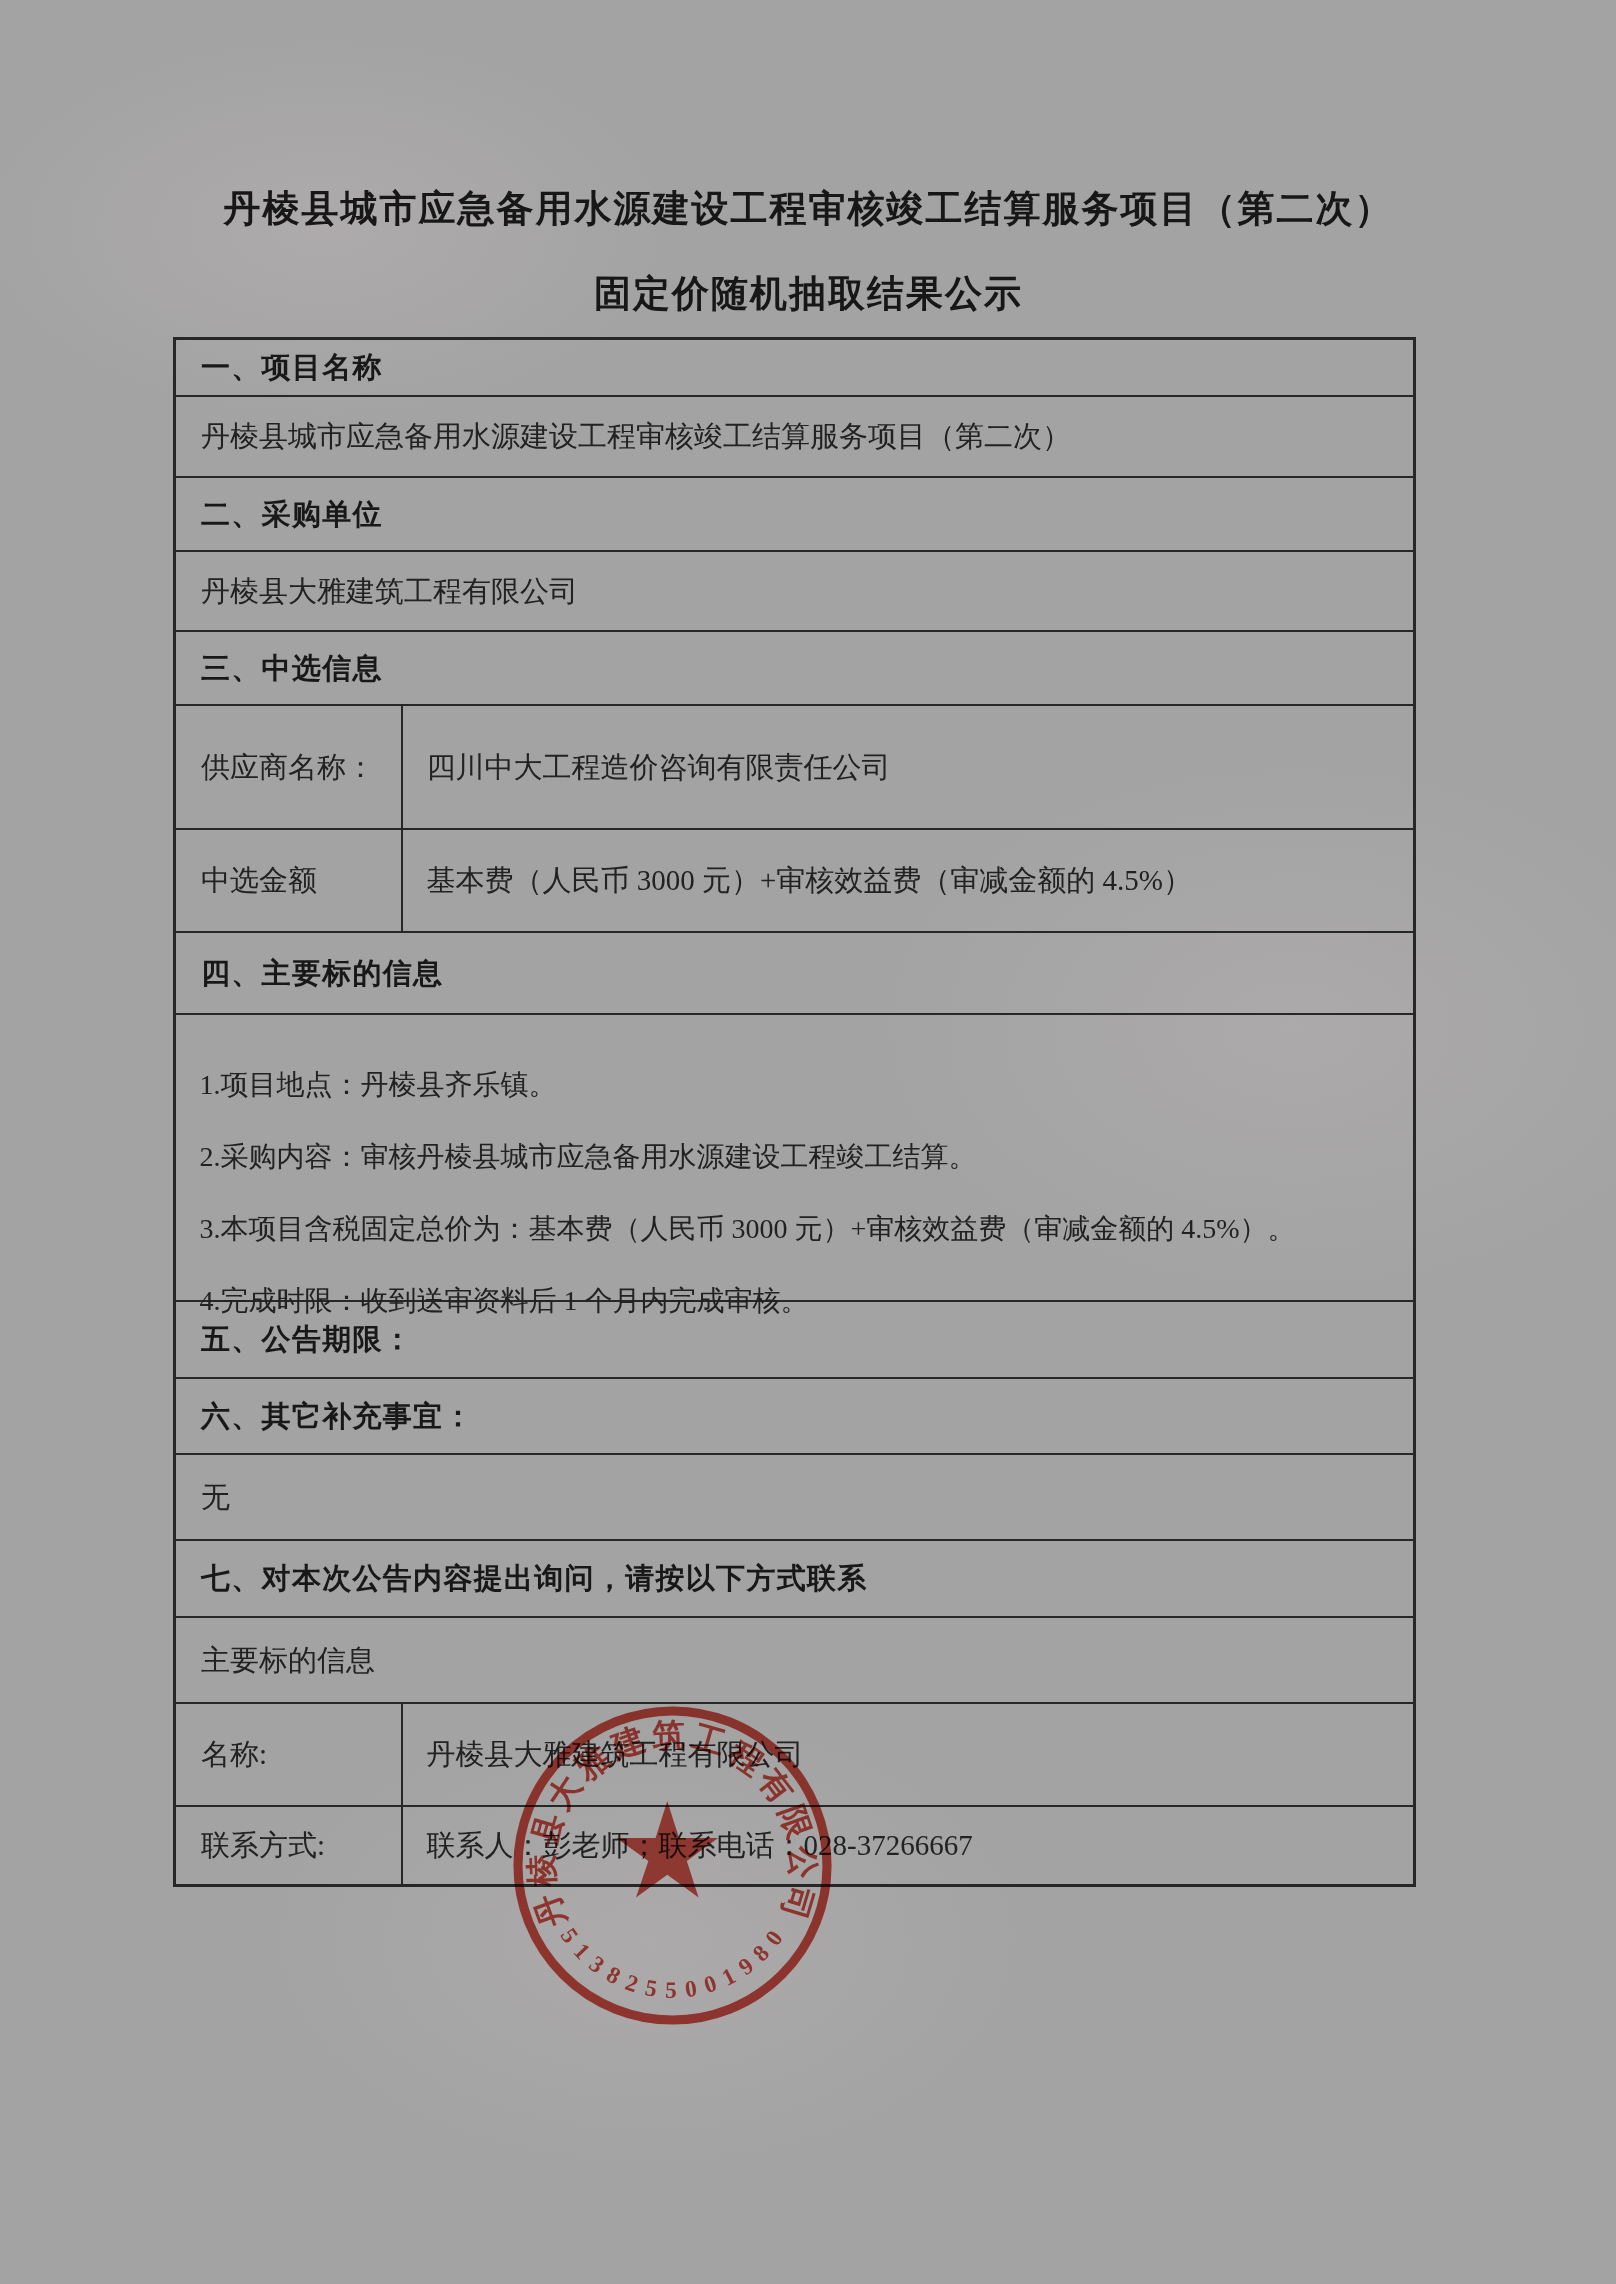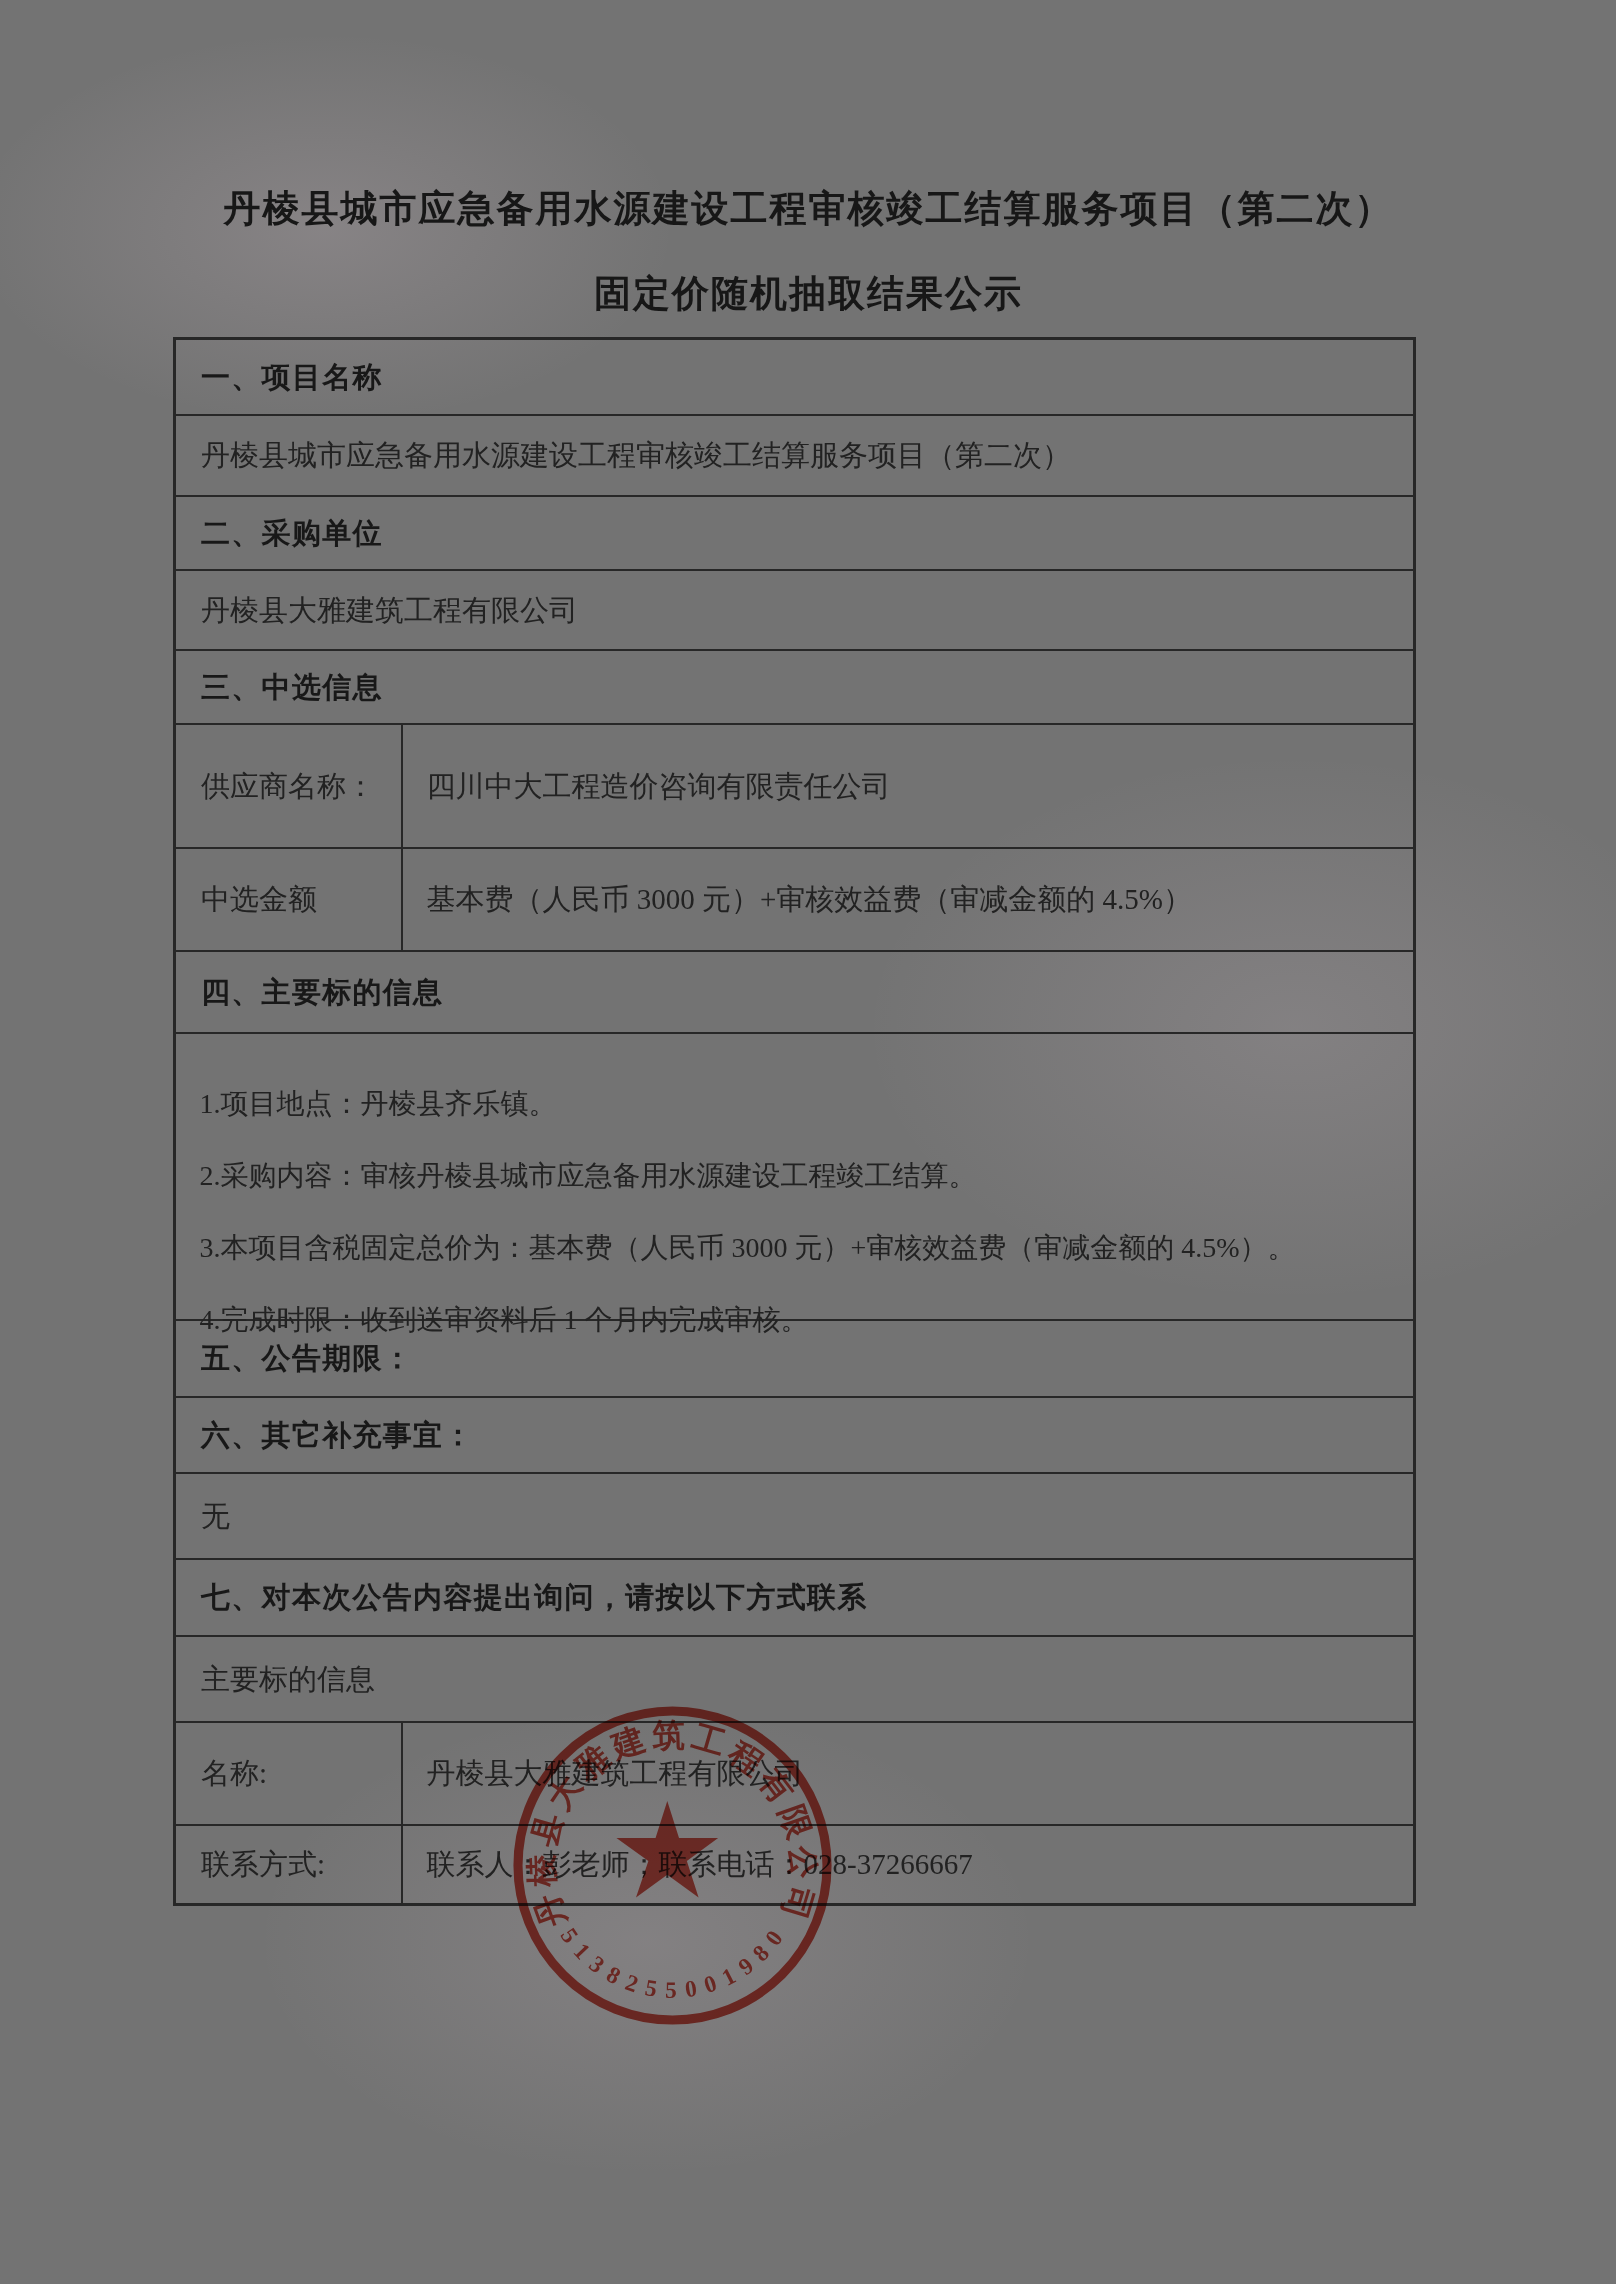--- a/index.html
+++ b/index.html
@@ -9,21 +9,21 @@
   body {
     width: 1617px;
     height: 2284px;
     background: #efeaee;
     font-family: "Liberation Serif", "DejaVu Serif", serif;
   }
   #page {
     position: relative;
     width: 1617px;
     height: 2284px;
-    background: #737373;
+    background: #a3a3a3;
     overflow: hidden;
     color: #1f1f1f;
   }
   
   #page::before {
     content: "";
     position: absolute;
     inset: 0;
     background:
       radial-gradient(ellipse 587px 326px at 20% 10%, rgba(225,205,215,0.18), transparent 60%),
@@ -122,21 +122,21 @@
 </head>
 <body>
 
 <div id="page">
 
   <div class="doc-title" id="title-line1">丹棱县城市应急备用水源建设工程审核竣工结算服务项目（第二次）</div>
   <div class="doc-title" id="title-line2">固定价随机抽取结果公示</div>
 
   <div class="doc-table">
 
-    <div class="trow" style="height:76px">
+    <div class="trow" style="height:57px">
       <div class="cell cell-full section-text">一、项目名称</div>
     </div>
 
     <div class="trow" style="height:81px">
       <div class="cell cell-full content-text">丹棱县城市应急备用水源建设工程审核竣工结算服务项目（第二次）</div>
     </div>
 
     <div class="trow" style="height:74px">
       <div class="cell cell-full section-text">二、采购单位</div>
     </div>

